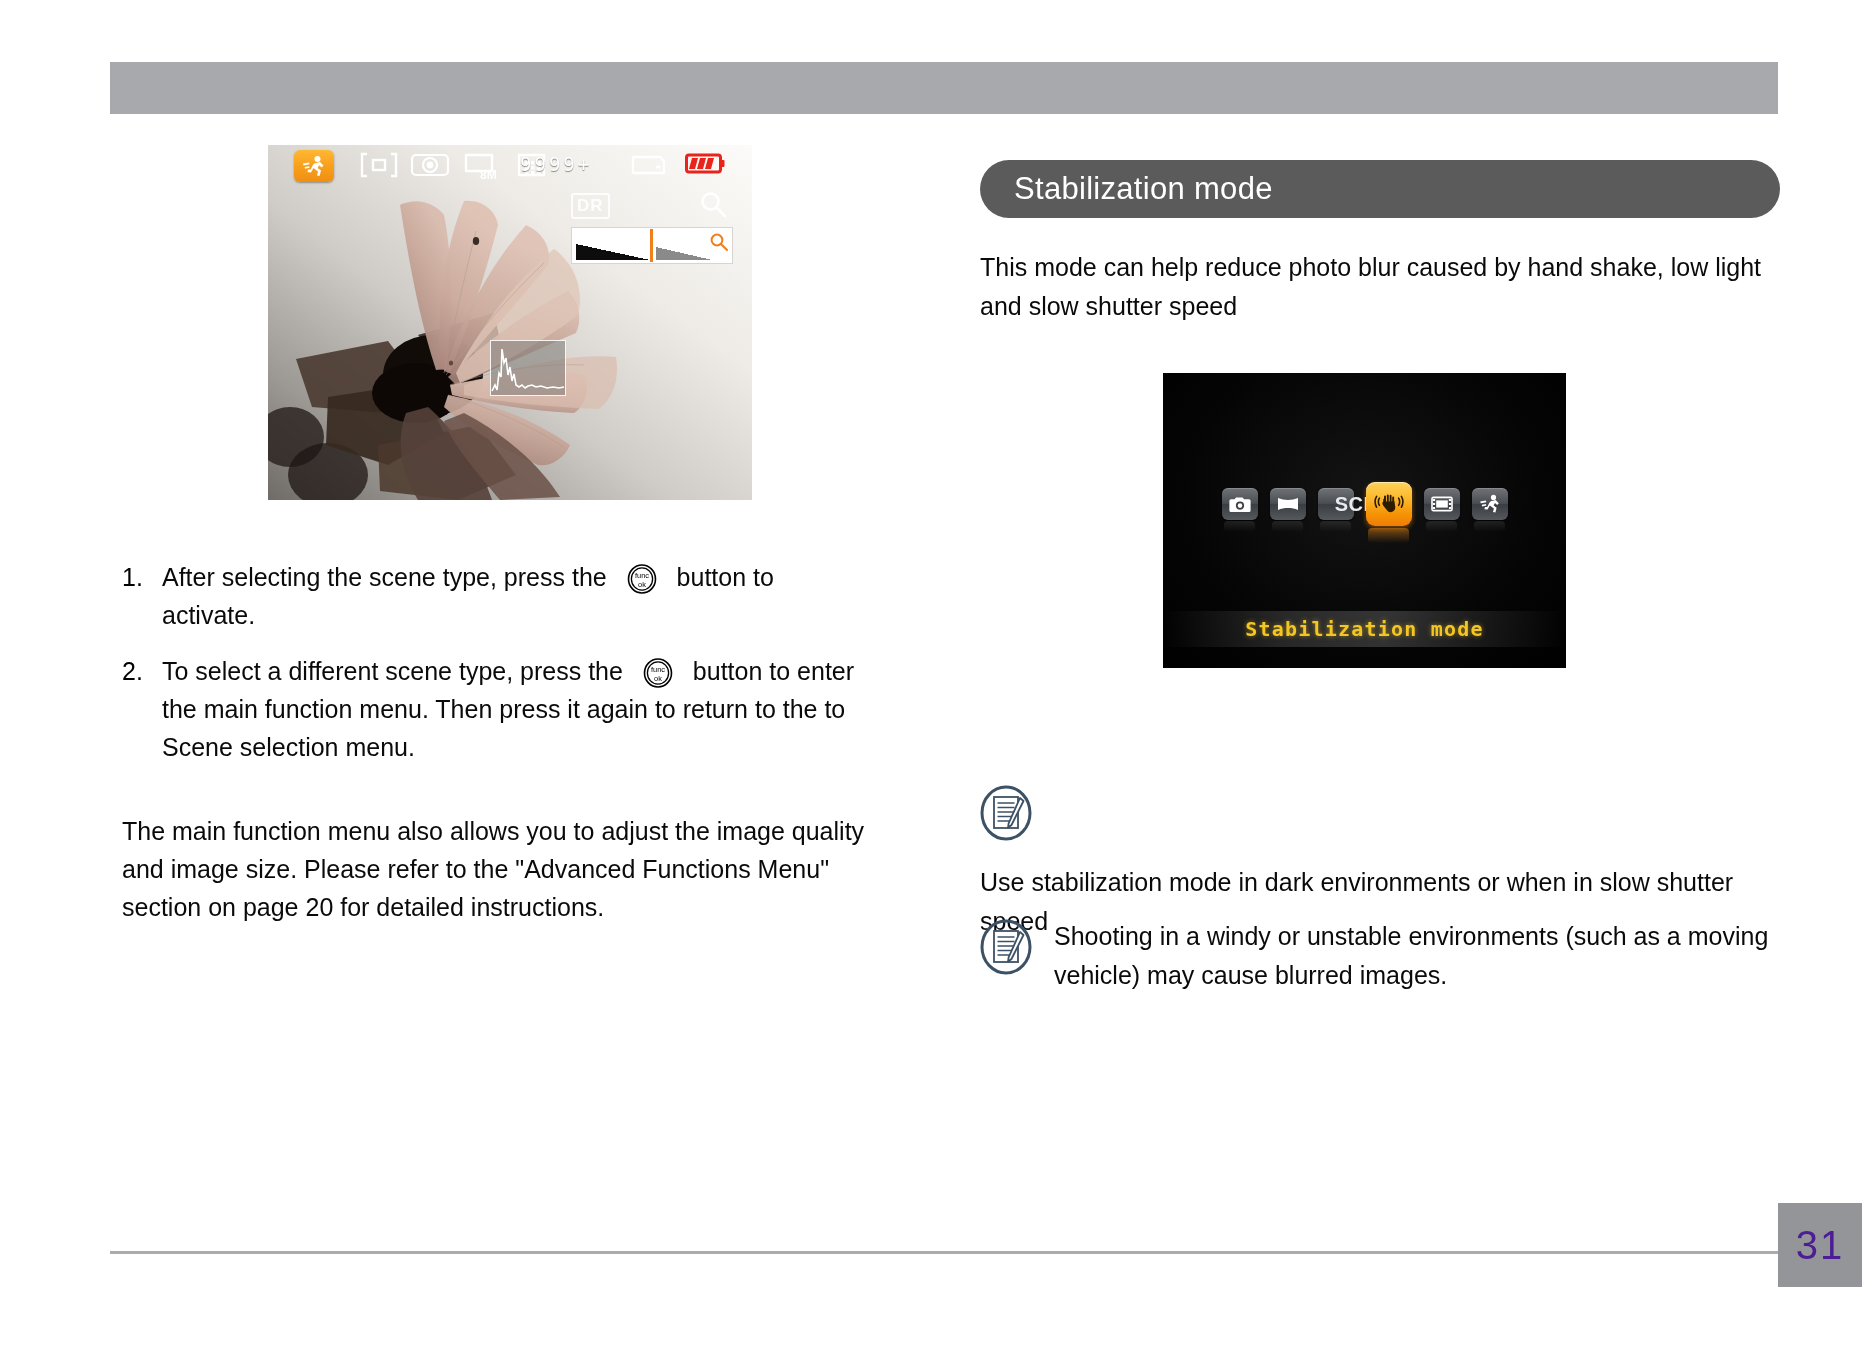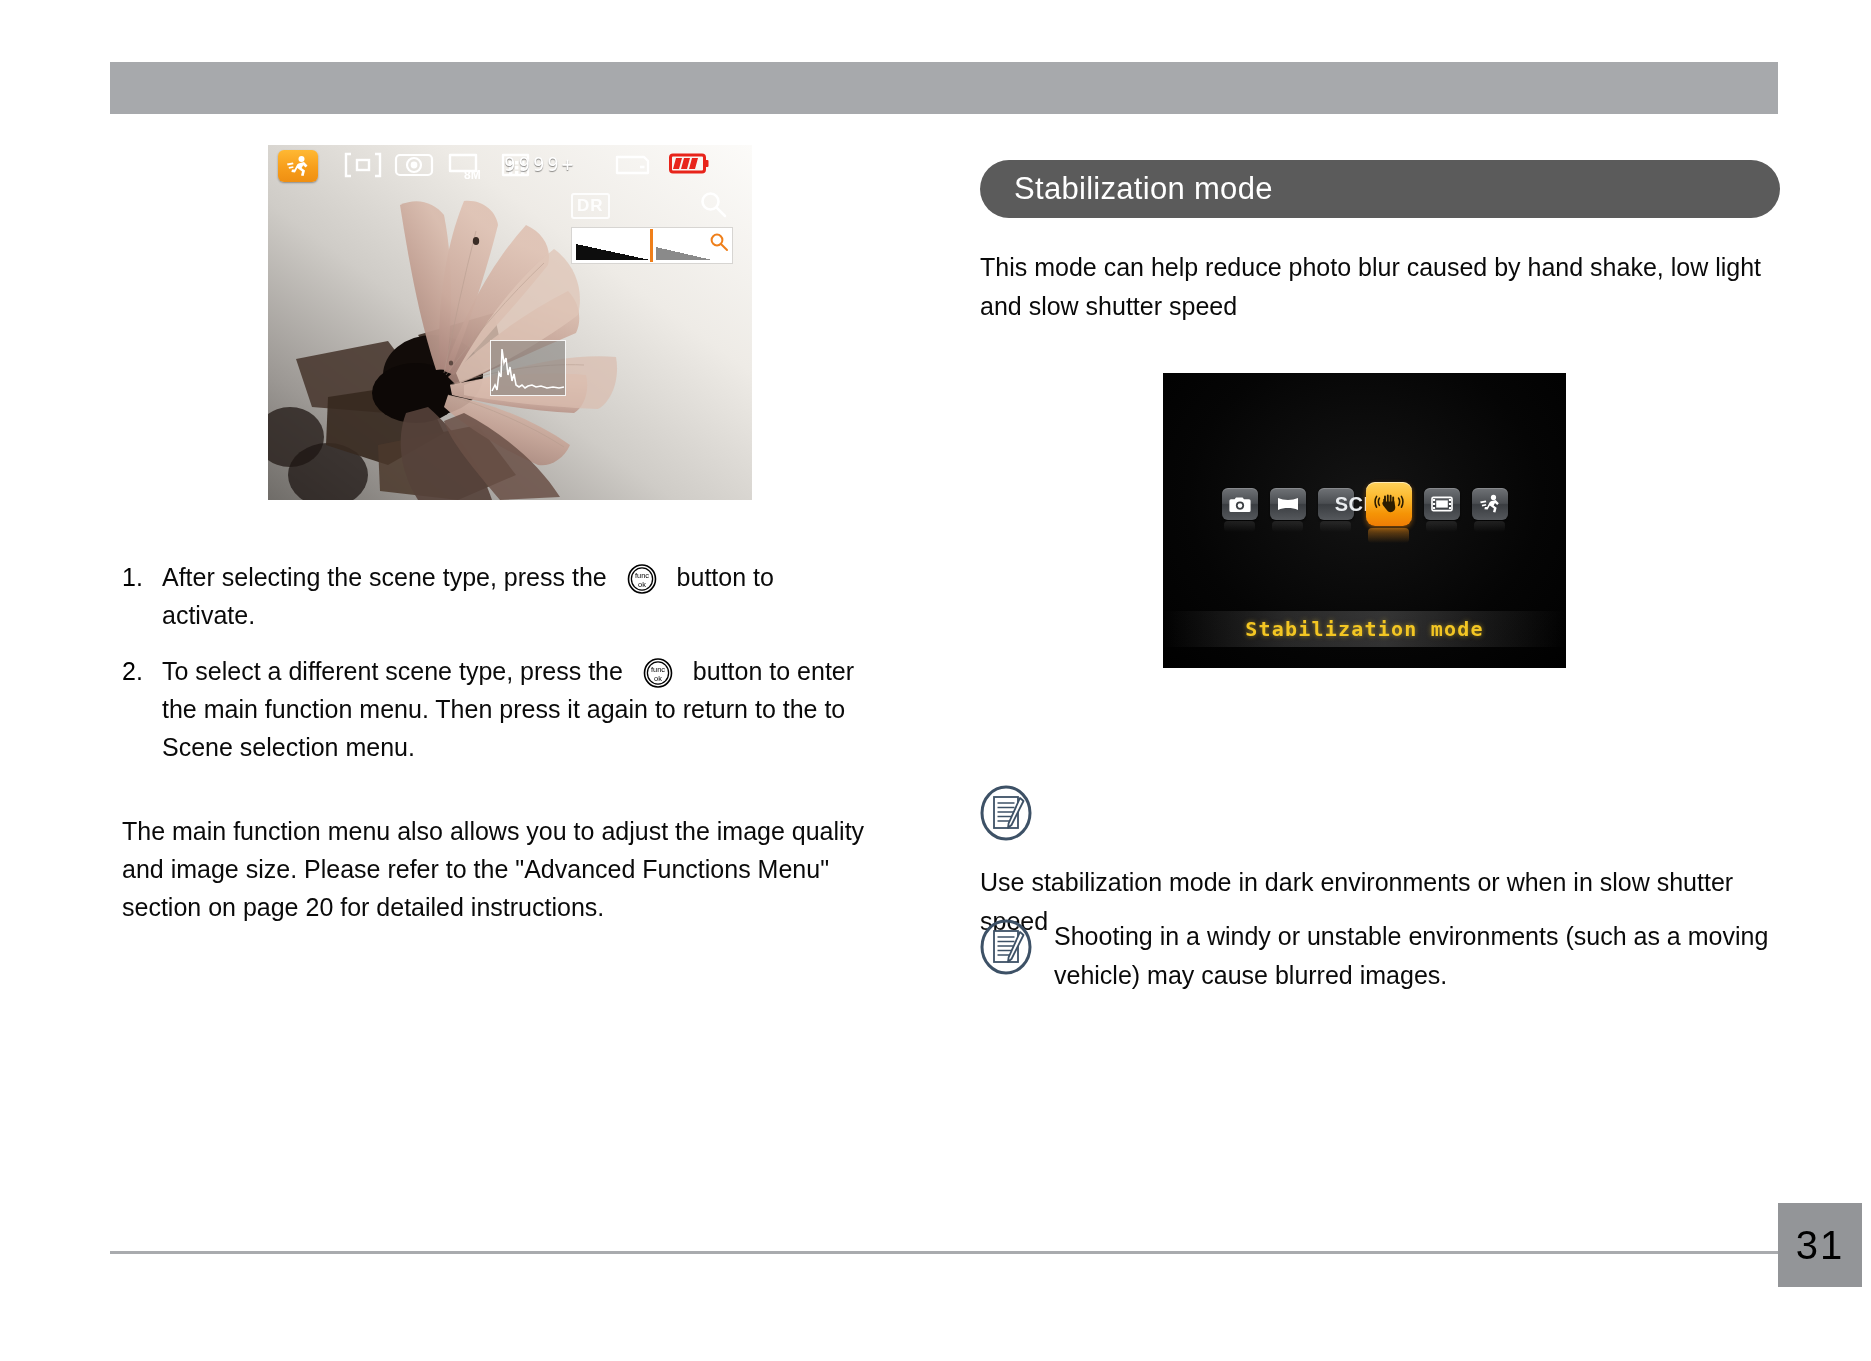--- a/index.html
+++ b/index.html
@@ -19,21 +19,21 @@
     background:#a7a9ac;
   }
 
   
   .footer-rule{
     position:absolute;left:110px;top:1251px;width:1668px;height:3px;
     background:#a9abae;
   }
   .page-num{
     position:absolute;left:1778px;top:1203px;width:84px;height:84px;
-    background:#939598;color:#000000;
+    background:#939598;color:#4c1d95;
     display:flex;align-items:center;justify-content:center;
     font-size:40px;letter-spacing:2px;font-weight:300;
   }
 
   
   .watermark{
     position:absolute;left:1340px;top:1108px;width:470px;height:180px;
     pointer-events:none;opacity:.85;
   }
   .wm-row1{
@@ -56,21 +56,21 @@
   
   .preview{
     position:absolute;left:268px;top:145px;width:484px;height:355px;
     overflow:hidden;
     background:linear-gradient(150deg,#8e8c8a 0%,#b9b6b2 22%,#dedbd6 48%,#f3f1ed 72%,#fbfaf8 100%);
   }
   .preview .flower{position:absolute;inset:0;}
 
   
   .osd-row{
-    position:absolute;left:0;top:0;width:100%;height:42px;
+    position:absolute;left:16px;top:0;width:100%;height:42px;
   }
   .osd-ico{position:absolute;top:6px;}
   .mode-chip{
     position:absolute;left:10px;top:5px;width:40px;height:32px;border-radius:6px;
     background:linear-gradient(180deg,#ffb833 0%,#f79e1b 55%,#ef8f12 100%);
     box-shadow:0 1px 2px rgba(0,0,0,.35);
     display:flex;align-items:center;justify-content:center;
   }
   .osd-count{
     position:absolute;left:236px;top:8px;

